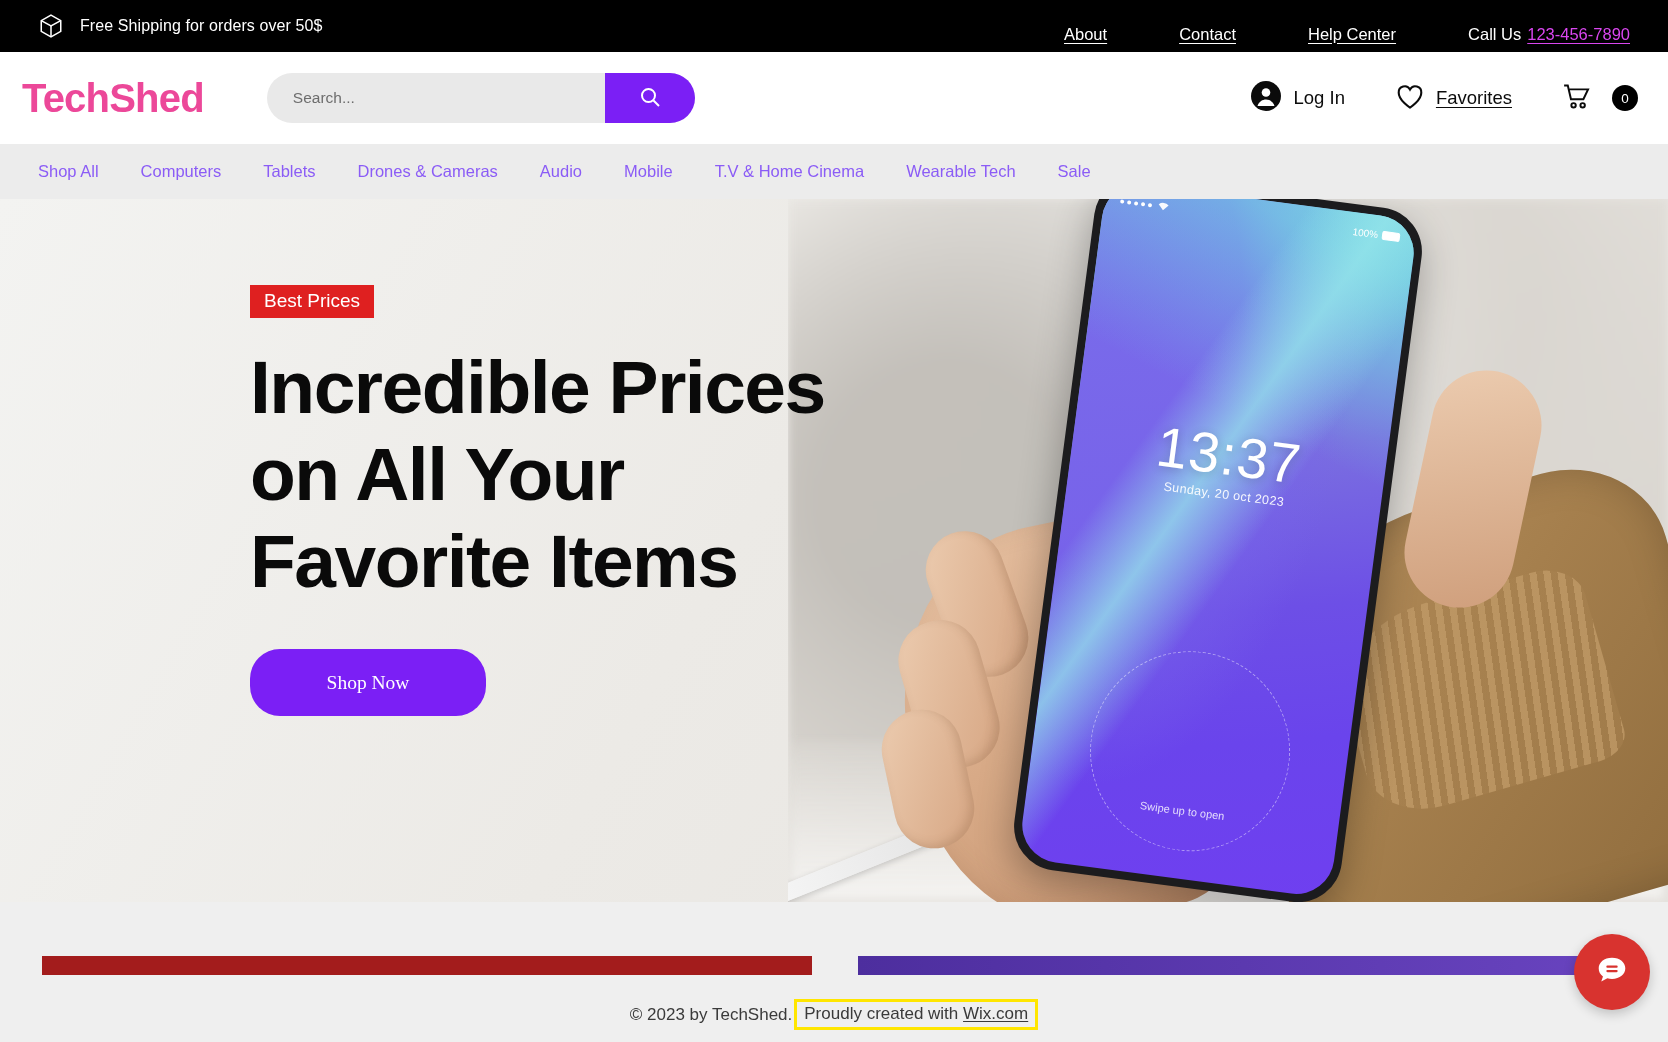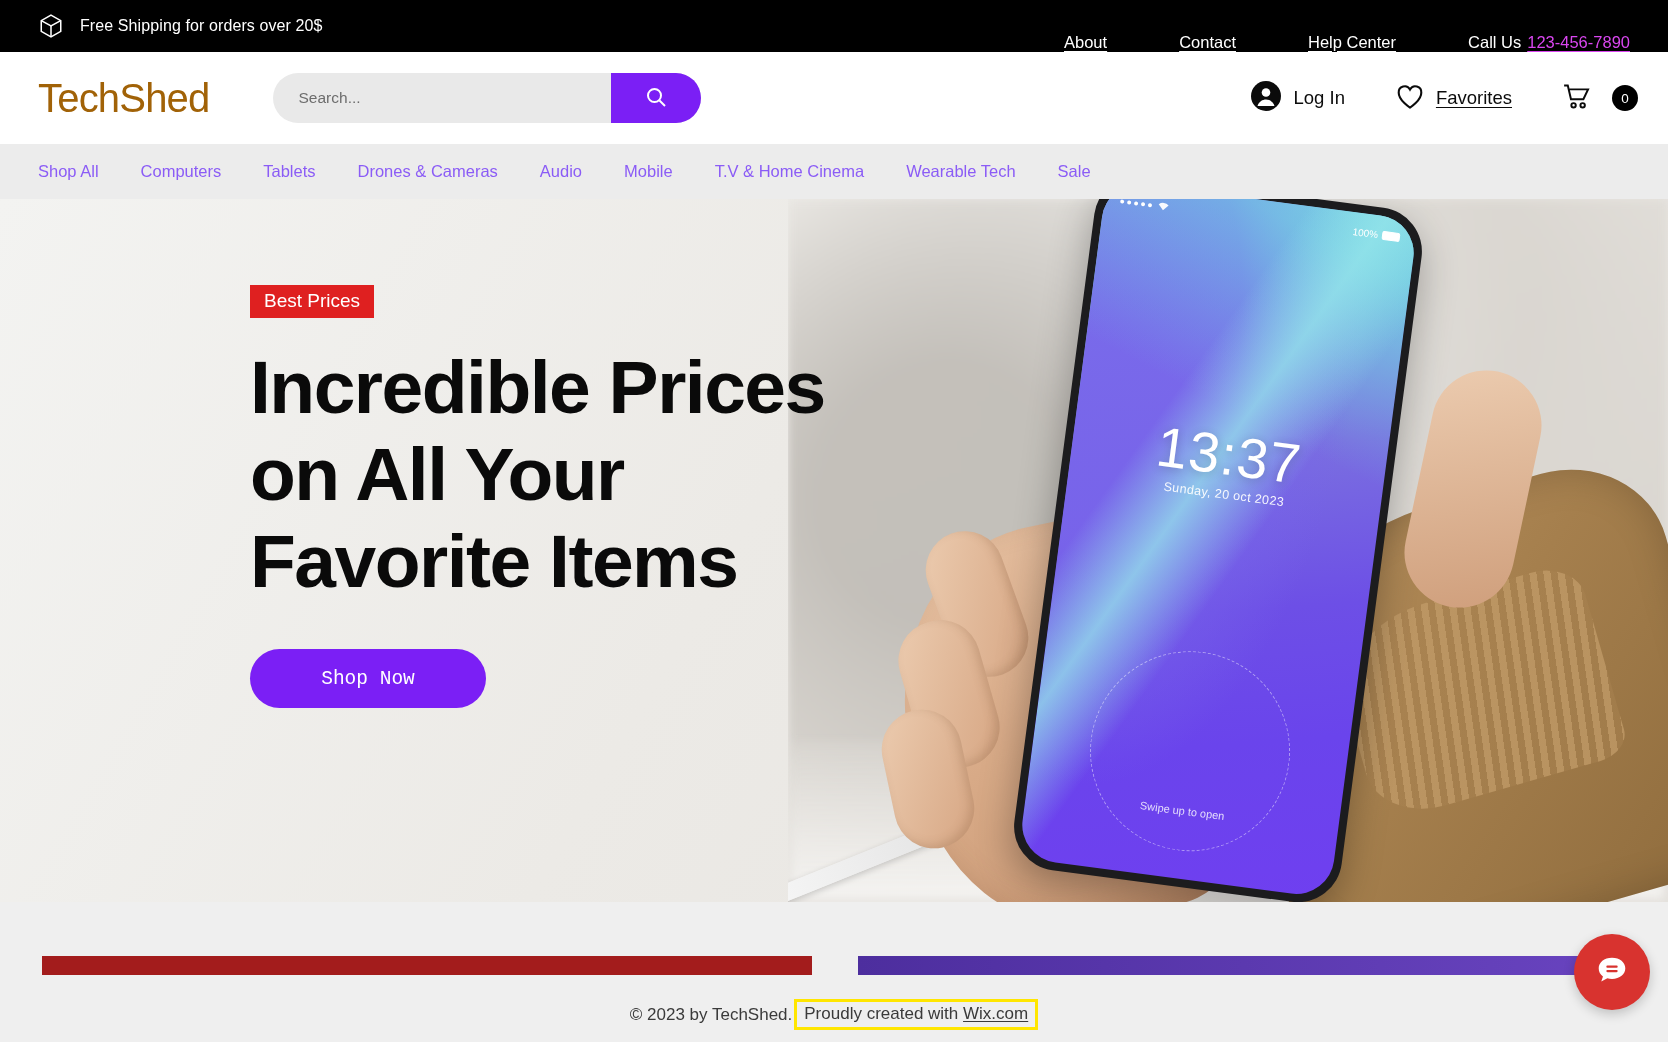--- a/index.html
+++ b/index.html
@@ -12,38 +12,38 @@
 
   
   .promo-bar{
     height:52px; background:#000000; color:#ffffff;
     display:flex; align-items:center; position:relative;
   }
   .promo-left{ display:flex; align-items:center; gap:16px; padding-left:38px; }
   .promo-left .pkg-icon{ width:26px; height:26px; display:block; }
   .promo-text{ font-size:16px; letter-spacing:.1px; color:#fff; }
   .promo-links{
-    position:absolute; right:38px; top:16px; height:52px;
+    position:absolute; right:38px; top:8px; height:52px;
     display:flex; align-items:center; gap:0;
   }
   .promo-links a{
     color:#ffffff; text-decoration:underline; font-size:16.5px;
     margin-left:72px; text-underline-offset:3px;
   }
   .promo-callus{ margin-left:72px; font-size:16.5px; color:#fff; white-space:nowrap;}
   .promo-callus a{ margin-left:6px; text-decoration:underline; color:#d946ef; text-underline-offset:3px;}
 
   
   .header{
     height:92px; background:#ffffff; display:flex; align-items:center;
     position:relative;
   }
   .logo{
-    padding-left:38px; font-size:40px; font-weight:normal; letter-spacing:-0.8px;
-    color:#a16207;
+    padding-left:22px; font-size:40px; font-weight:bold; letter-spacing:-0.8px;
+    color:#ec4899;
   }
   .search-wrap{
     margin-left:63px; width:428px; height:50px; position:relative;
     display:flex; align-items:center;
   }
   .search-input{
     width:100%; height:50px; border:none; outline:none;
     background:#e9e9e9; border-radius:25px; padding:0 92px 0 26px;
     font-size:15.5px; color:#3c3c3c; font-family:"Liberation Sans", sans-serif;
   }
@@ -196,23 +196,23 @@
     display:inline-block; background:#DF2020; color:#fff;
     font-size:19px; padding:6px 14px 8px 14px; line-height:1;
   }
   .hero-title{
     margin-top:26px; font-size:75px; line-height:1.16; font-weight:bold;
     color:#0a0a0a; letter-spacing:-1.5px; max-width:580px;
   }
   .hero-sub{ margin-top:34px; font-size:24px; color:#2a2a2a; }
   .shop-now{
     margin-top:44px; display:inline-flex; align-items:center; justify-content:center;
-    width:236px; height:59px; background:#7B1FF5; color:#fff;
+    width:236px; height:67px; background:#7B1FF5; color:#fff;
     border:none; border-radius:30px; font-size:19.5px; cursor:pointer;
-    font-family:Liberation Mono, monospace;
+    font-family:Liberation Serif, serif;
   }
 
   
   .bottom{ height:140px; background:#efefef; position:relative; }
   .bars{ display:flex; gap:46px; padding:54px 40px 0 42px; }
   .bar{ height:19px; flex:1; }
   .bar.red{ background:#A31C1C; }
   .bar.purple{ background:linear-gradient(90deg,#4d2e9e,#6944c0); }
   .copyright{
     position:absolute; bottom:12px; left:0; right:0; text-align:center;
@@ -236,21 +236,21 @@
 
 <div class="promo-bar">
   <div class="promo-left">
     <span class="pkg-icon">
       <svg width="26" height="26" viewBox="0 0 24 24" fill="none" stroke="#ffffff" stroke-width="1.4">
         <path d="M12 2 21 7v10l-9 5-9-5V7z"></path>
           <path d="M3 7l9 5 9-5"></path>
           <path d="M12 12v10"></path>
       </svg>
     </span>
-    <span class="promo-text">Free Shipping for orders over 20$</span>
+    <span class="promo-text">Free Shipping for orders over 50$</span>
   </div>
   <div class="promo-links">
     <a href="#">About</a>
     <a href="#">Contact</a>
     <a href="#">Help Center</a>
     <span class="promo-callus">
       <span>Call Us</span><a href="#">123-456-7890</a>
     </span>
   </div>
 </div>

